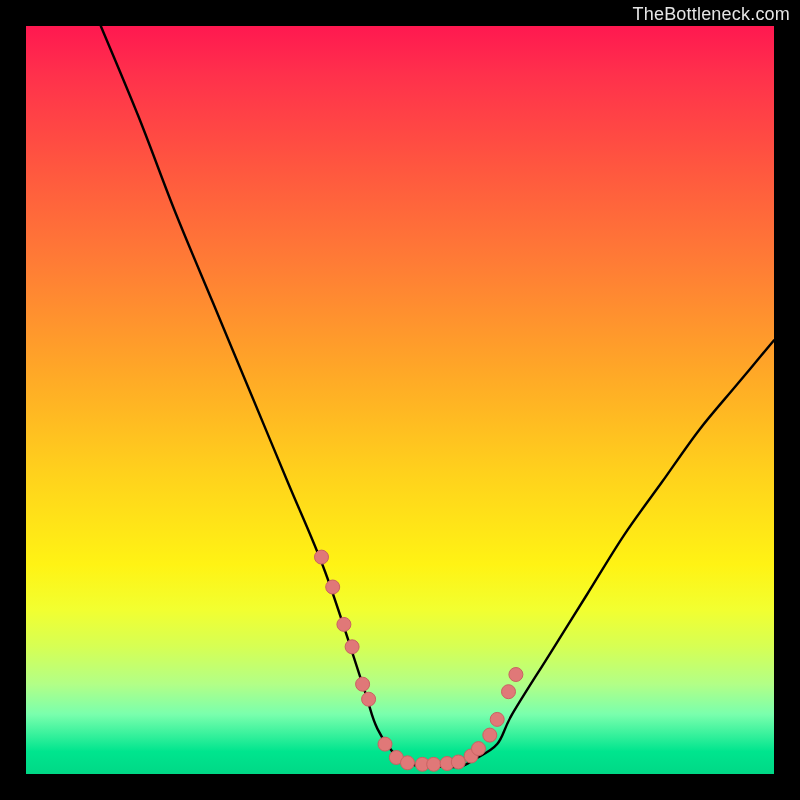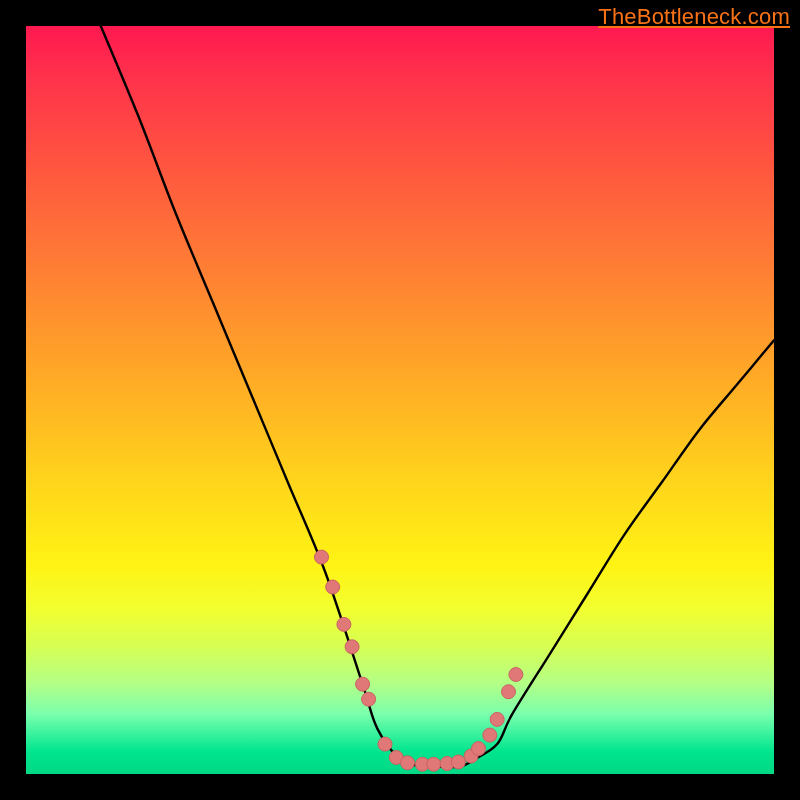--- a/index.html
+++ b/index.html
@@ -45,25 +45,24 @@
     left: 0;
     top: 0;
     width: 748px;
     height: 748px;
     overflow: visible;
   }
   .watermark {
     position: absolute;
     top: 4px;
     right: 10px;
-    color: #f97316;
-    font-size: 22px;
+    color: #e5e5e5;
+    font-size: 18px;
     letter-spacing: 0.2px;
     user-select: none;
-    text-decoration: underline;
   }
 </style>
 </head>
 <body>
 
 <div class="stage">
 
   <div class="plot">
     <svg viewBox="0 0 748 748">
       <g>

